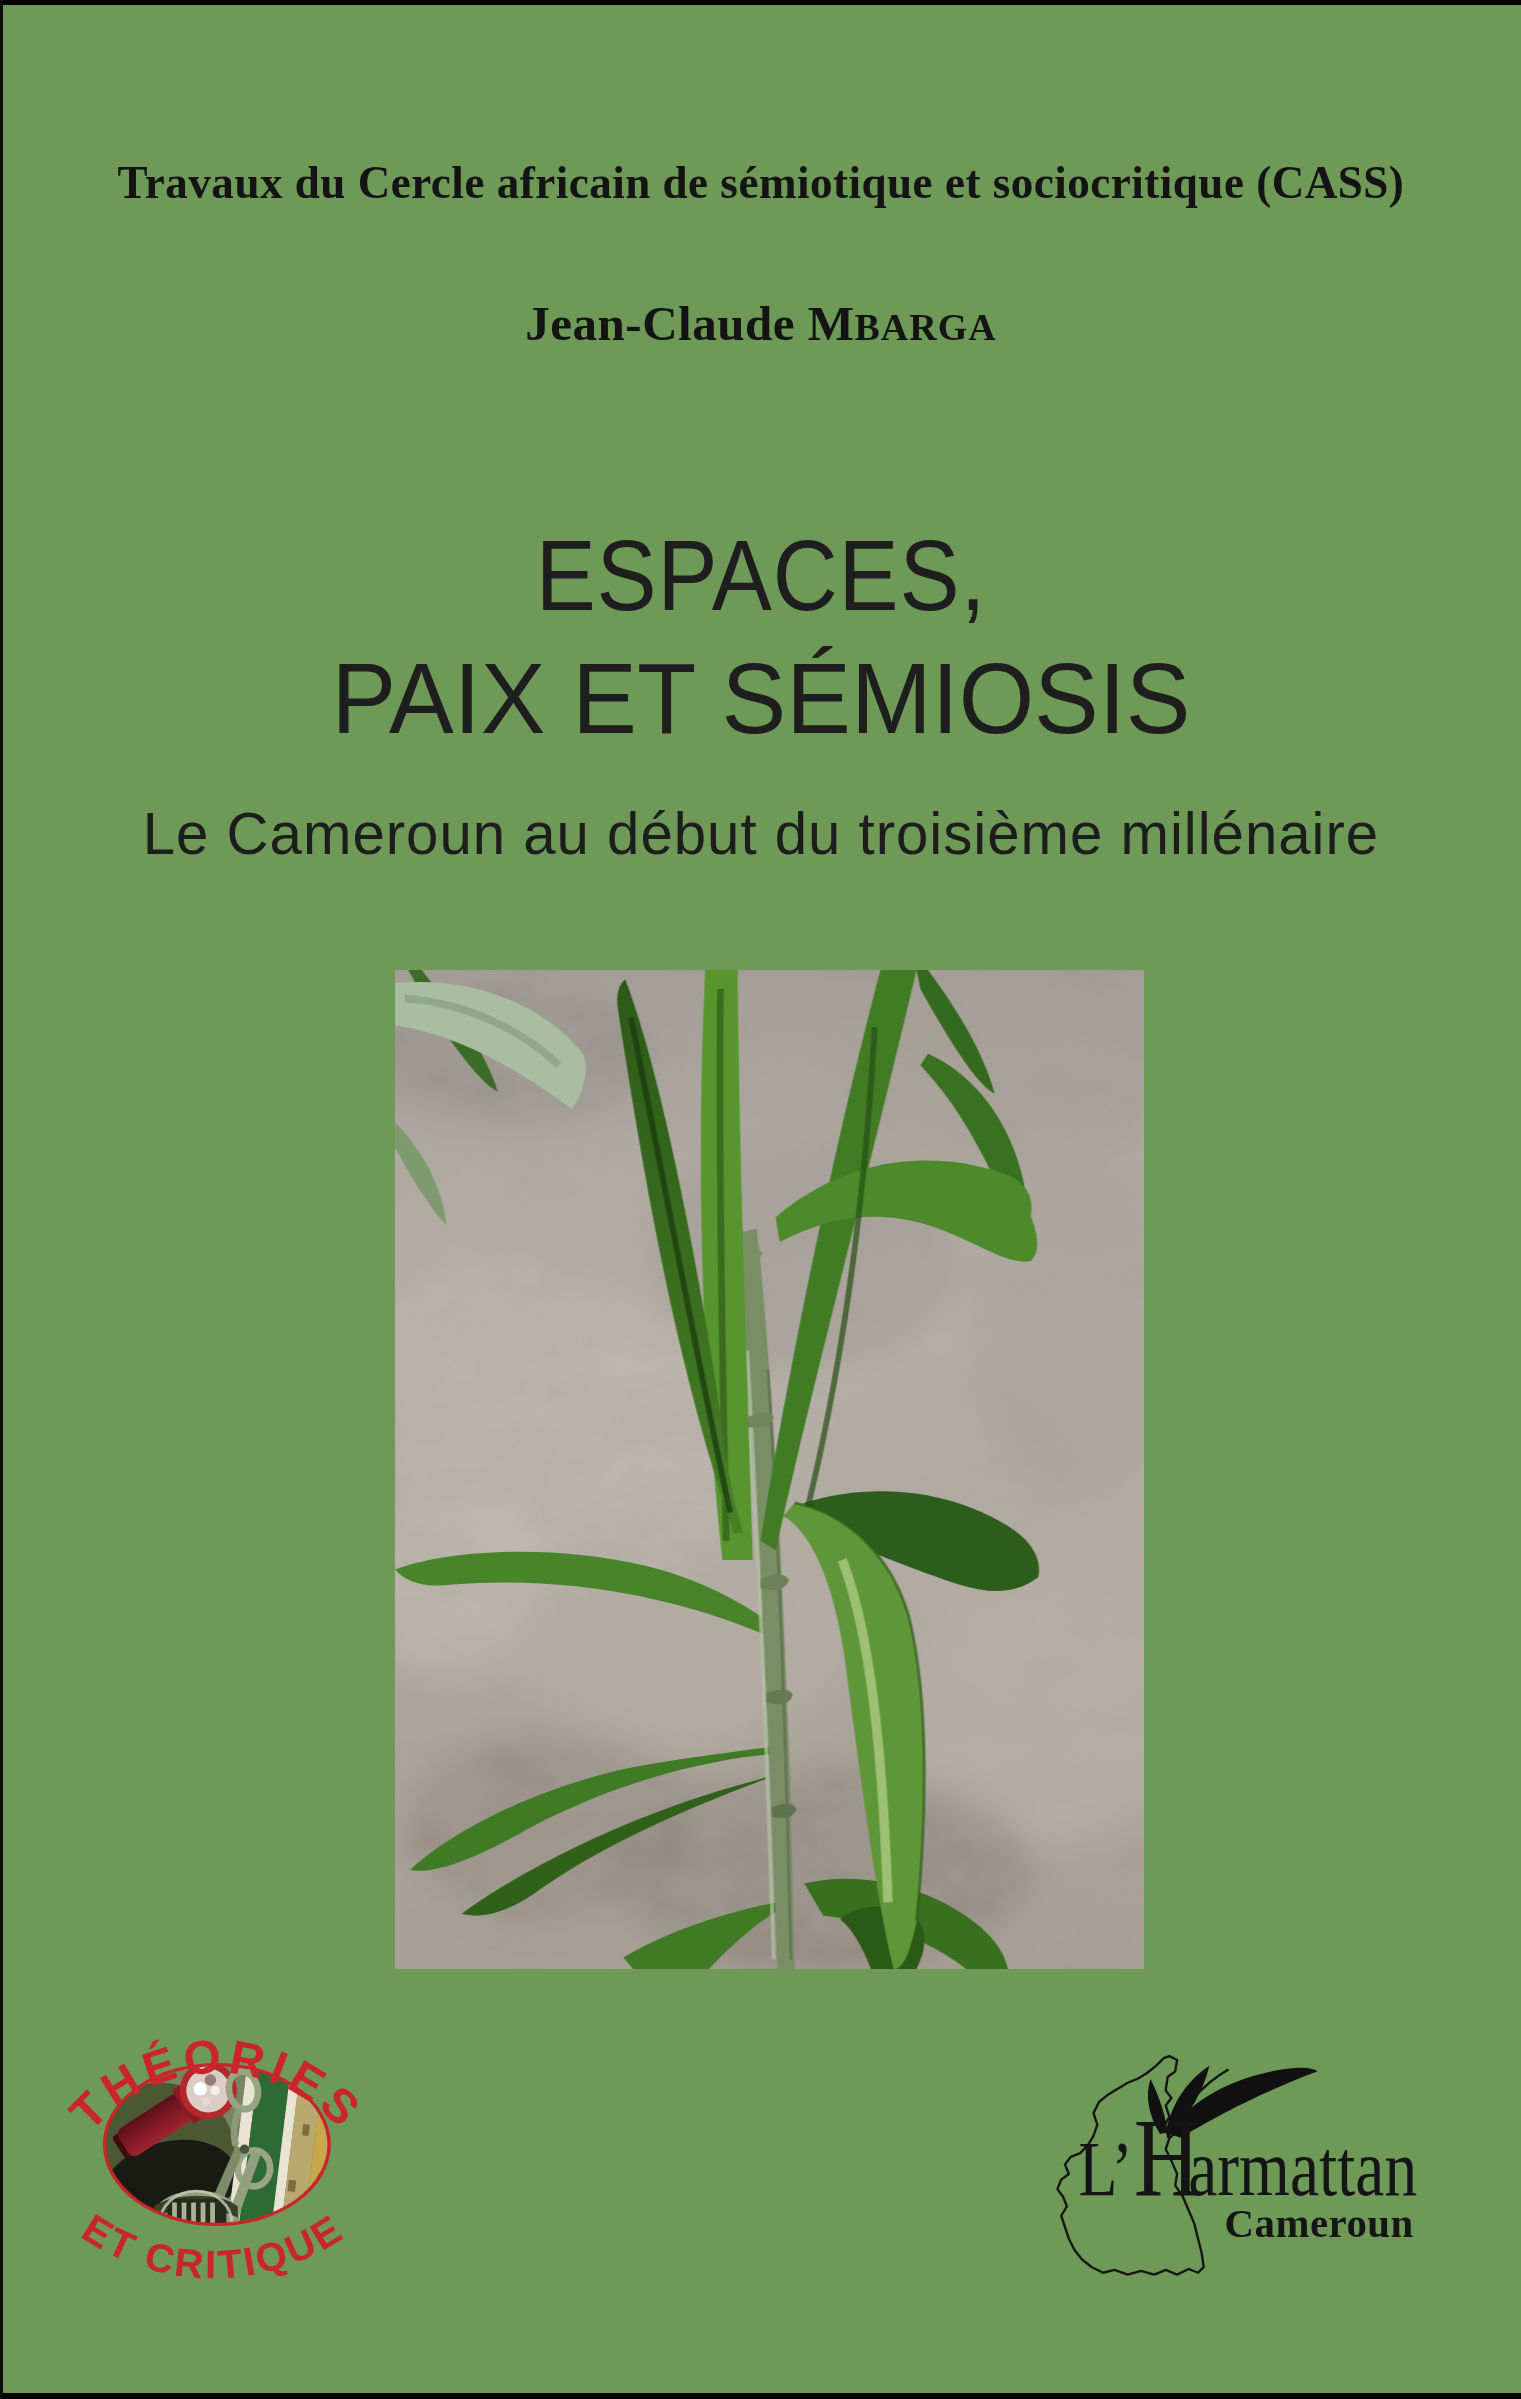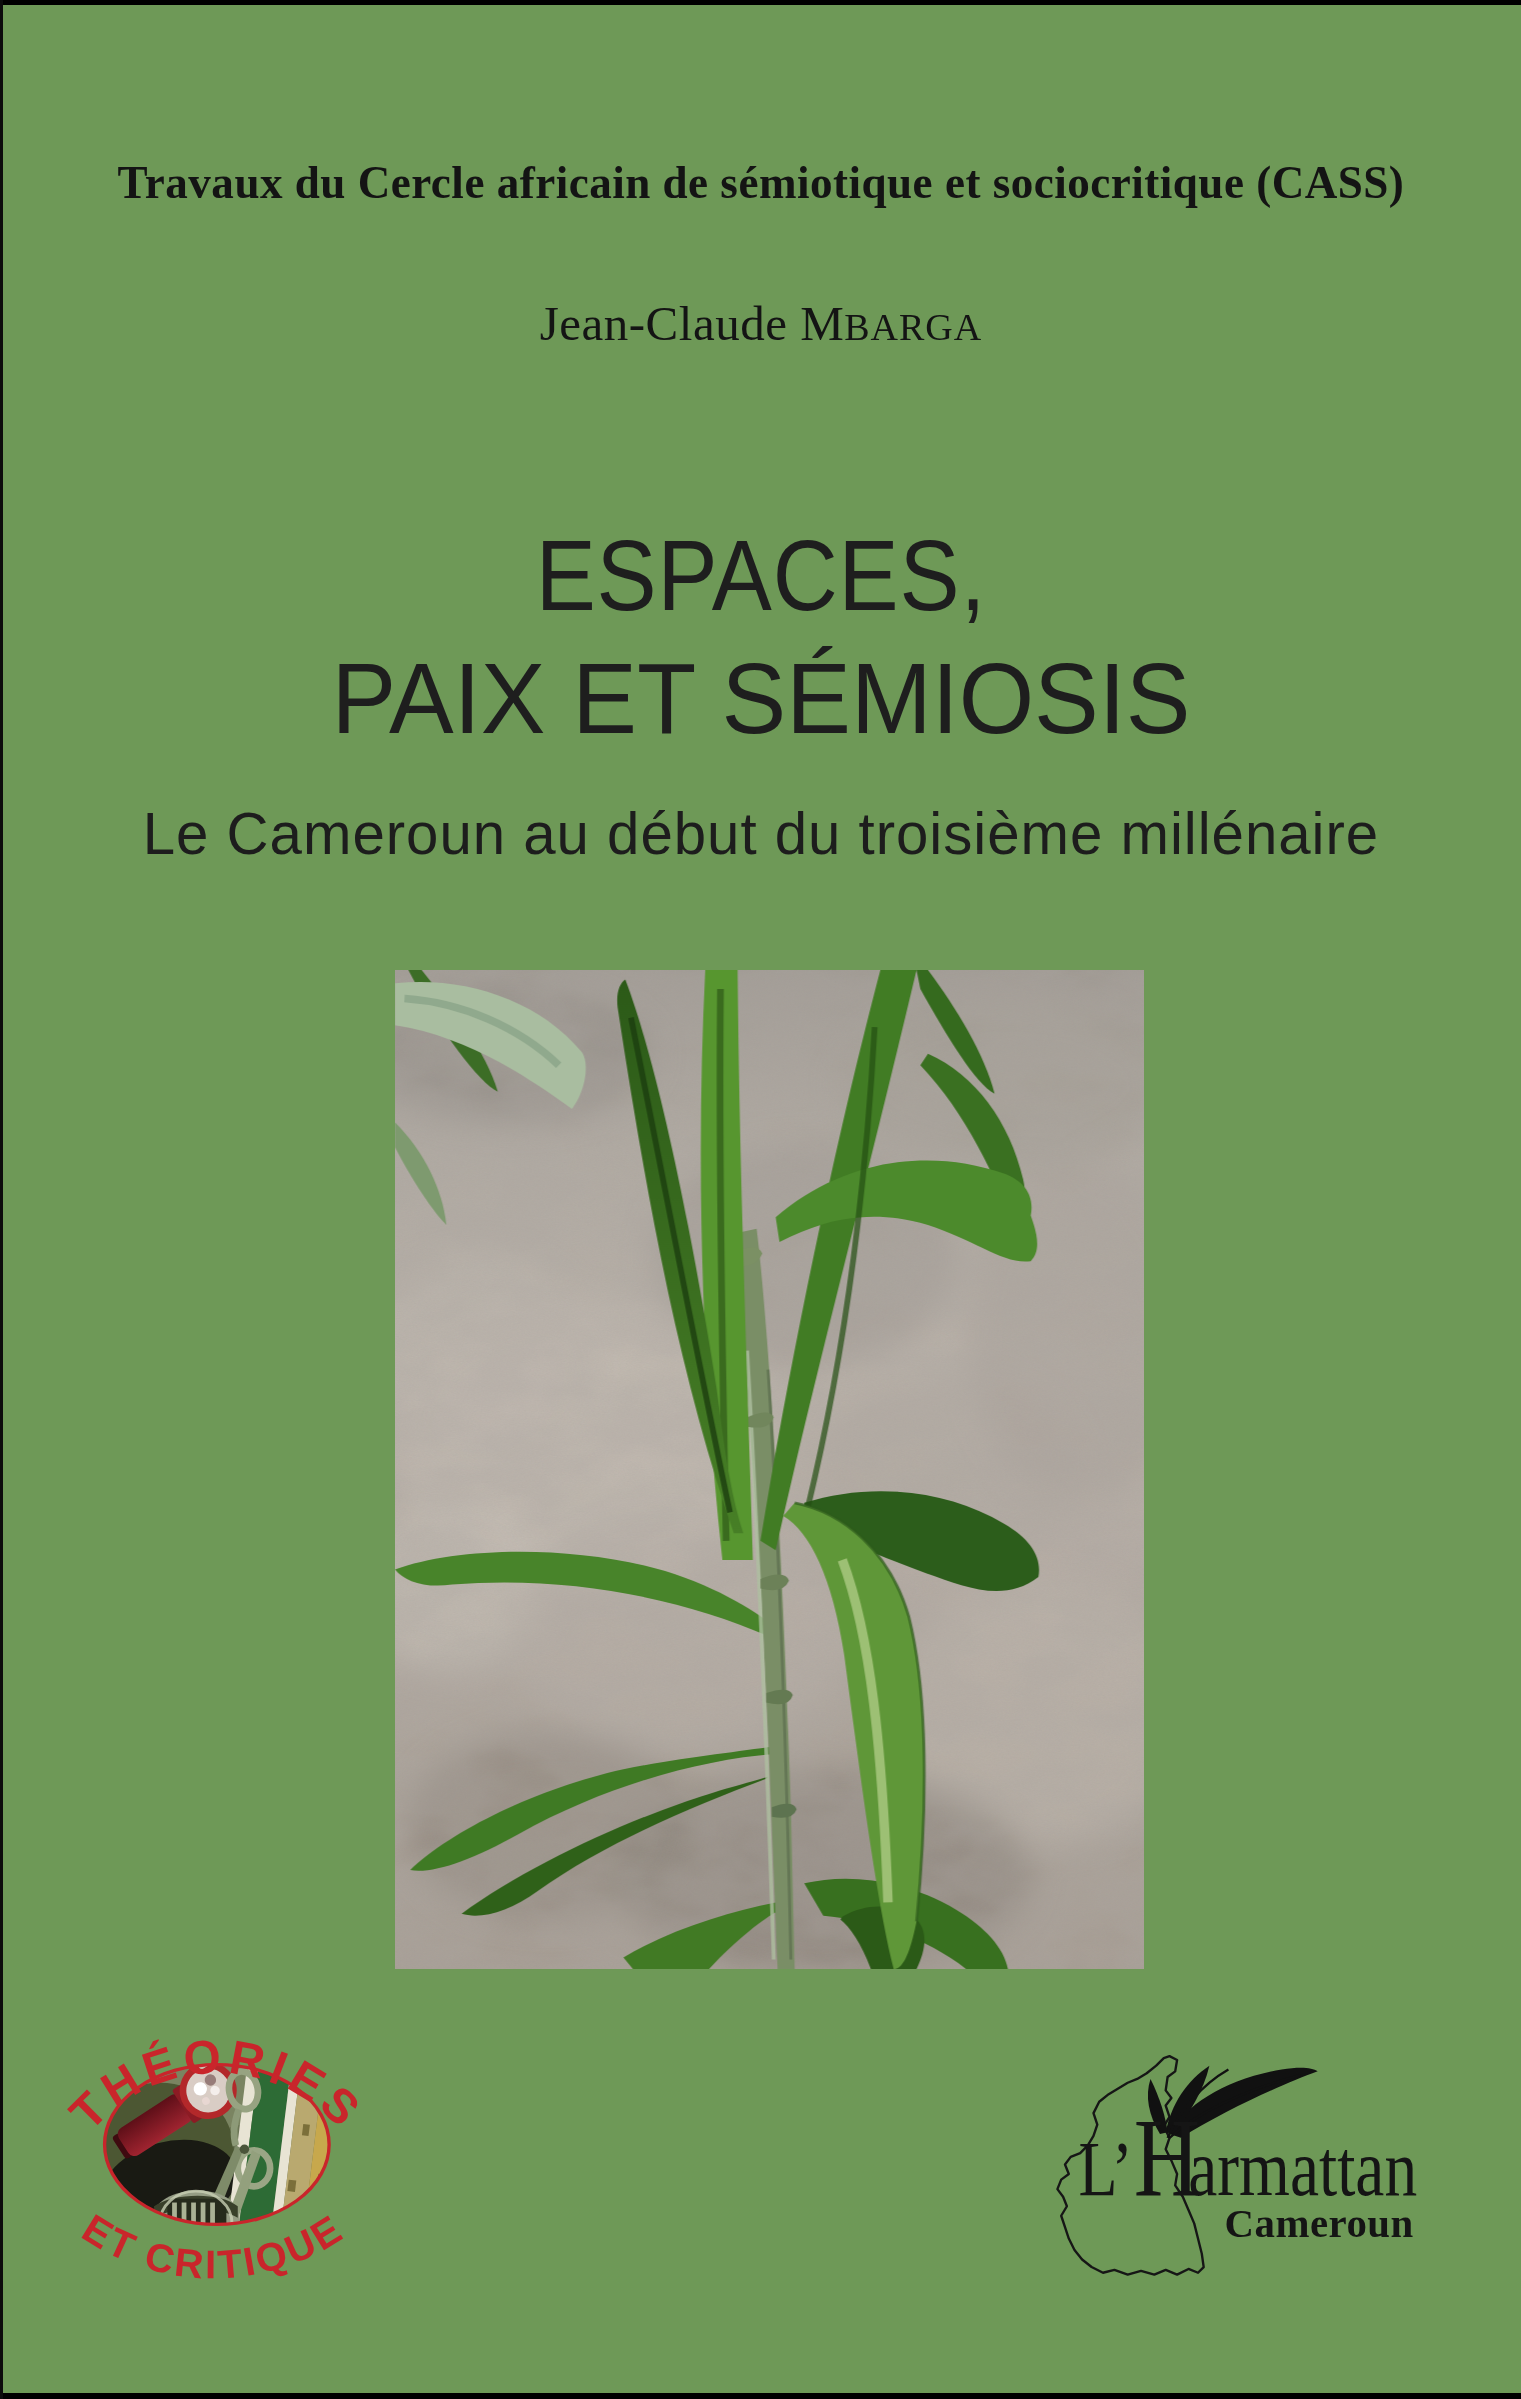--- a/index.html
+++ b/index.html
@@ -22,21 +22,21 @@
 
   #series-line{
     top:156px;font-size:46px;font-weight:700;line-height:53px;
     transform:scaleX(.98);transform-origin:50% 50%;
     letter-spacing:0.5px;
   }
   #direction-line{
     top:234px;font-size:38px;font-weight:700;line-height:44px;letter-spacing:0.5px;
   }
   #editor-line{
-    top:295px;font-size:49px;font-weight:400;line-height:57px;letter-spacing:0.5px;
+    top:295px;font-size:49px;font-weight:700;line-height:57px;letter-spacing:0.5px;
   }
   #editor-line .smallcaps{font-size:38px;letter-spacing:1px;}
 
   .title-line{
     font-family:"Liberation Sans", sans-serif;
     color:#1e1e1e;font-weight:400;
   }
   #title-line1{top:513px;font-size:100px;line-height:124px;transform:scaleX(.90);transform-origin:50% 50%;letter-spacing:1px;}
   #title-line2{top:636px;font-size:100px;line-height:124px;transform:scaleX(.97);transform-origin:50% 50%;}
   #subtitle{

